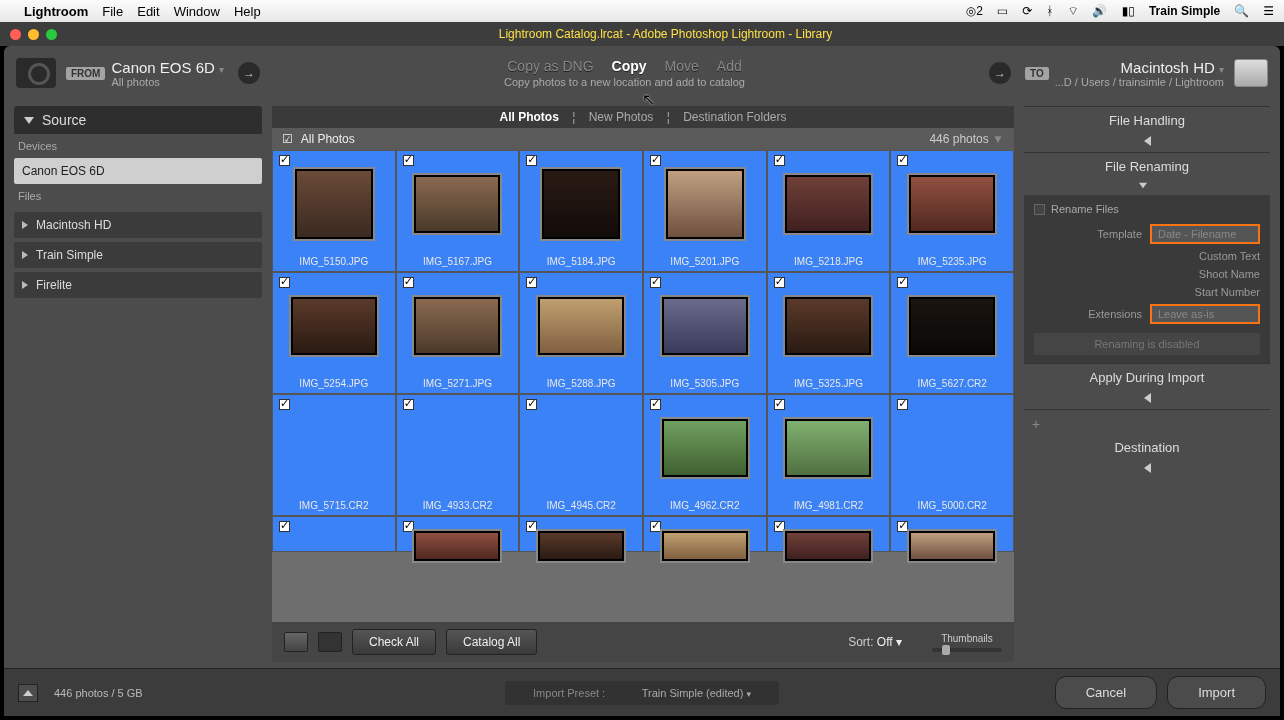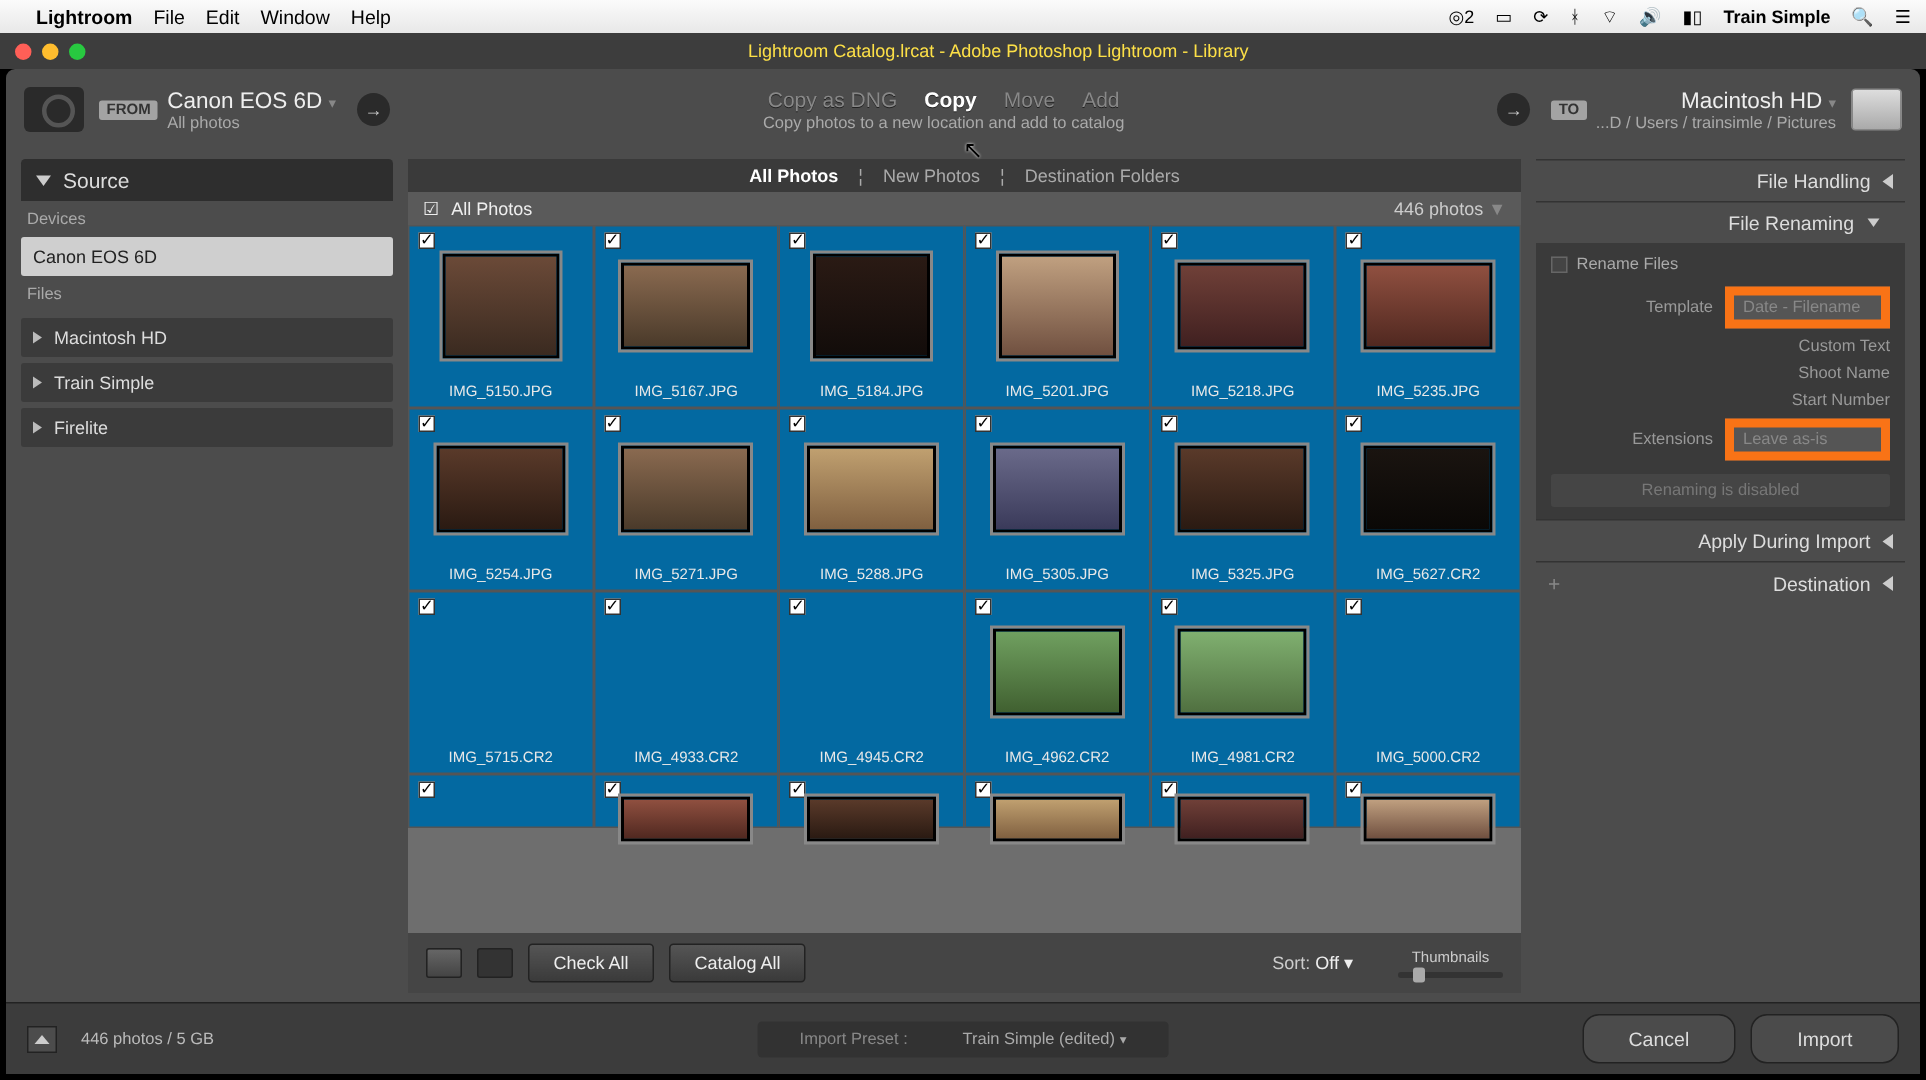--- a/index.html
+++ b/index.html
@@ -59,21 +59,21 @@
 .tabs { background:#3a3a3a; text-align:center; padding:4px 0; font-size:12px; color:#aaa; }
 .tabs span { margin:0 10px; }
 .tabs .sel { color:#fff; font-weight:bold; }
 .gbar { background:#5a5a5a; display:flex; align-items:center; padding:4px 10px; font-size:12px; color:#eee; }
 .gbar .check { margin-right:8px; }
 .gbar .count { margin-left:auto; color:#ccc; }
 
 
 .grid-wrap { flex:1; overflow:hidden; background:#6e6e6e; position:relative; }
 .grid { display:grid; grid-template-columns:repeat(6,1fr); }
-.cell { border:1px solid #555; position:relative; height:122px; background:#0369a1; }
+.cell { border:1px solid #555; position:relative; height:122px; background:#3b82f6; }
 .cell .chk { position:absolute; top:4px; left:6px; width:11px; height:11px; background:#fff; border:1px solid #333; }
 .cell .chk::after { content:"✓"; position:absolute; top:-3px; left:0; font-size:11px; color:#000; }
 .cell .thumb { position:absolute; top:18px; left:50%; transform:translateX(-50%); width:78px; height:70px; background:#333; border:2px solid #000; outline:2px solid #888; }
 .cell.wide .thumb { width:86px; height:58px; top:24px; }
 .cell .fname { position:absolute; bottom:4px; left:0; right:0; text-align:center; font-size:10px; color:#e8e8e8; }
 .rowcut .cell { height:36px; }
 .rowcut .cell .thumb { top:14px; height:30px; }
 
 
 .p1{background:linear-gradient(#6b4a38,#3a2a20)!important}
@@ -90,26 +90,26 @@
 .p12{background:linear-gradient(#80b070,#507040)!important}
 
 
 .gridbar { background:#454545; height:40px; display:flex; align-items:center; padding:0 12px; gap:10px; font-size:12px; color:#ccc; }
 .viewbtn { width:24px; height:20px; background:#333; border:1px solid #222; border-radius:2px; }
 .btn { background:linear-gradient(#555,#3a3a3a); color:#eee; border:1px solid #222; padding:5px 16px; border-radius:3px; font-size:12px; }
 .sort { margin-left:auto; }
 .thumbslider { margin-left:20px; text-align:center; font-size:10px; }
 
 
-.rp-hdr { color:#ddd; font-size:13px; padding:6px 8px; display:flex; align-items:center; justify-content:flex-end; gap:8px; border-top:1px solid #333; }
+.rp-hdr { color:#ddd; font-size:13px; padding:6px 8px; display:flex; align-items:center; justify-content:flex-end; gap:8px; border-top:1px solid #333;flex-direction:column; }
 .tri-left-sm { width:0;height:0;border-top:5px solid transparent;border-bottom:5px solid transparent;border-right:7px solid #ccc; }
 .rp-body { background:#3a3a3a; padding:8px 10px; font-size:11px; color:#aaa; }
 .rp-row { display:flex; align-items:center; justify-content:flex-end; gap:8px; padding:3px 0; }
 .rp-row label { color:#999; }
-.sel-box { background:#555; border:6px solid #f97316; color:#888; padding:2px 6px; font-size:11px; min-width:110px; text-align:left; }
+.sel-box { background:#555; border:2px solid #f97316; color:#888; padding:2px 6px; font-size:11px; min-width:110px; text-align:left; }
 .disabled { color:#777; }
 .ck { width:11px; height:11px; border:1px solid #666; background:#444; display:inline-block; margin-right:6px; }
 
 
 .footer { position:absolute; bottom:0; left:0; right:0; height:48px; background:#3c3c3c; display:flex; align-items:center; padding:0 14px; font-size:11px; color:#bbb; border-top:1px solid #222; }
 .footer .tri-up-box { width:20px; height:18px; background:#4c4c4c; border:1px solid #222; display:flex; align-items:center; justify-content:center; margin-right:16px; }
 .tri-up { width:0;height:0;border-left:5px solid transparent;border-right:5px solid transparent;border-bottom:6px solid #ccc; }
 .footer .preset { position:absolute; left:50%; transform:translateX(-50%); background:#323232; padding:6px 28px; border-radius:3px; color:#aaa; font-size:11px; }
 .bigbtn { background:#4b4b4b; color:#ddd; border:1px solid #222; padding:8px 30px; border-radius:11px; font-size:13px; margin-left:10px; }
 .footer .right { margin-left:auto; display:flex; }
@@ -168,21 +168,21 @@
         <span>Move</span>
         <span>Add</span>
       </div>
       <div class="subtitle">Copy photos to a new location and add to catalog</div>
     </div>
 
     <div class="arrow-circ">→</div>
     <span class="badge">TO</span>
     <div class="hdr-txt" style="text-align:right">
       <div class="main"><span>Macintosh HD</span> <span style="font-size:10px;color:#888">▾</span></div>
-      <div class="sub">...D / Users / trainsimle / Pictures</div>
+      <div class="sub">...D / Users / trainsimle / Lightroom</div>
     </div>
     <div class="disk-ico"></div>
   </div>
 
   <div class="cols">
 
     <div class="left-col">
       <div class="panel-head">
         <span class="tri-down"></span>
         <span>Source</span>

